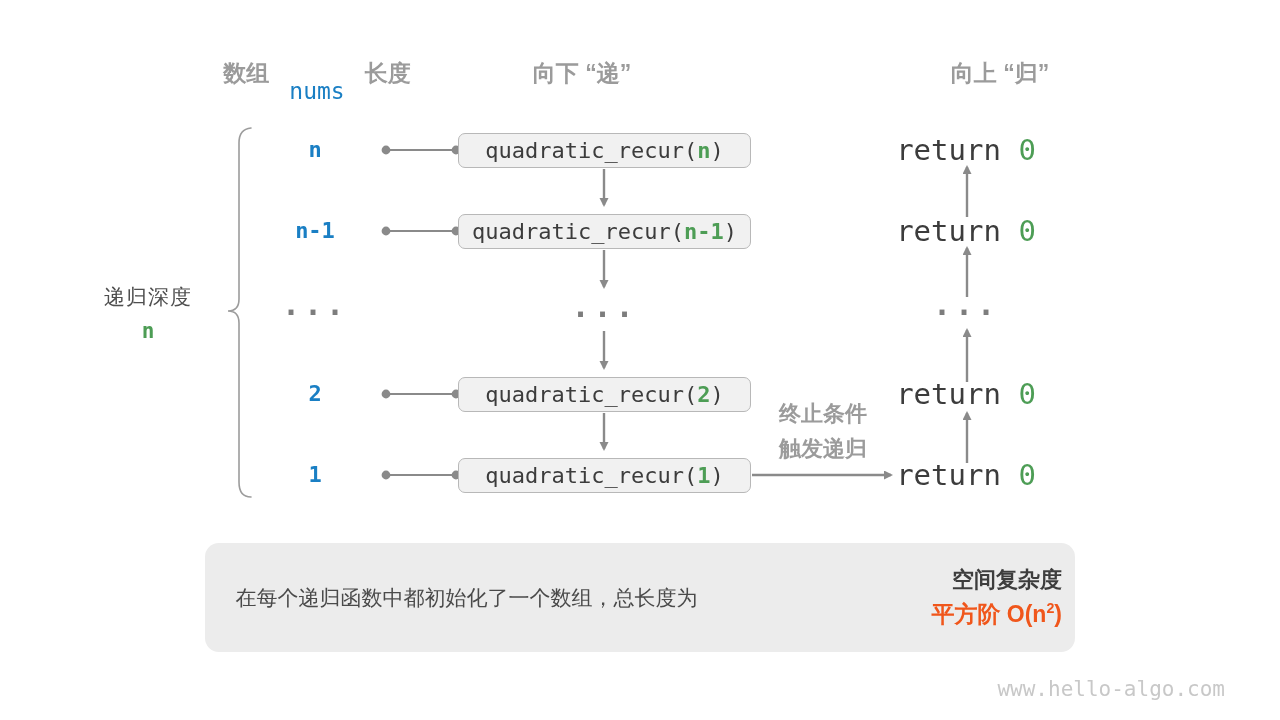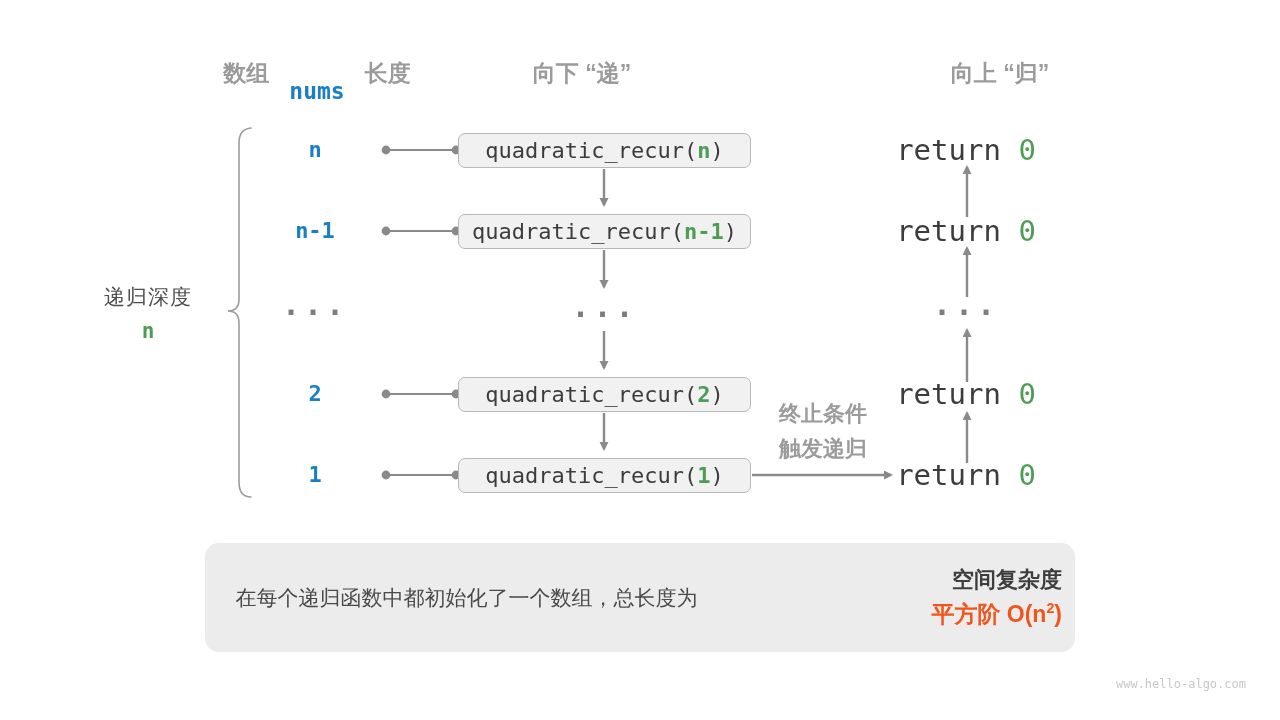--- a/index.html
+++ b/index.html
@@ -13,21 +13,21 @@
   .gray-label{color:#9b9b9b;font-weight:bold;font-size:23px;}
   .blue{color:#1a7fc4;}
   .green{color:#4d9d55;}
   .orange{color:#f0561b;}
 
   
   .hdr{top:58px;height:30px;display:flex;align-items:center;justify-content:center;}
   #hdr-left{left:197px;width:240px;gap:20px;}
   #hdr-mid{left:482px;width:200px;}
   #hdr-right{left:900px;width:200px;}
-  #hdr-left .code{font-size:23px;font-weight:bold;margin-top:36px;}
+  #hdr-left .code{font-size:23px;font-weight:normal;margin-top:36px;}
 
   
   #depth-label{left:80px;top:283px;width:136px;}
   #depth-label .l1{font-size:21px;color:#4f4f4f;letter-spacing:1px;}
   #depth-label .l2{font-size:21px;font-weight:bold;margin-top:8px;}
 
   
   .depth-val{width:120px;left:255px;font-size:22px;font-weight:bold;line-height:26px;}
   .callbox{
     left:458px;width:293px;height:35px;background:#f1f1f1;
@@ -50,21 +50,21 @@
   #summary-left{left:214px;top:543px;width:505px;height:109px;display:flex;flex-direction:column;align-items:center;justify-content:center;gap:23px;}
   #summary-desc{font-size:21px;color:#4a4a4a;font-weight:500;}
   #summary-formula{font-size:21px;font-weight:bold;white-space:pre;}
   #summary-formula span{white-space:pre;}
   #summary-formula .op{color:#4a4a4a;}
   #summary-right{left:852px;top:543px;width:210px;height:109px;display:flex;flex-direction:column;align-items:flex-end;justify-content:center;gap:4px;}
   #complexity-title{font-size:22px;font-weight:bold;color:#3d3d3d;}
   #complexity-value{font-size:23px;font-weight:bold;}
   #complexity-value sup{font-size:0.62em;}
 
-  #watermark{right:34px;top:677px;font-size:12px;color:#c8c8c8;}
+  #watermark{right:55px;top:677px;font-size:21px;color:#c8c8c8;}
 
   svg{position:absolute;left:0;top:0;pointer-events:none;}
 </style>
 </head>
 <body>
 
 <div id="stage">
 
   <svg width="1280" height="720">
     <defs>

